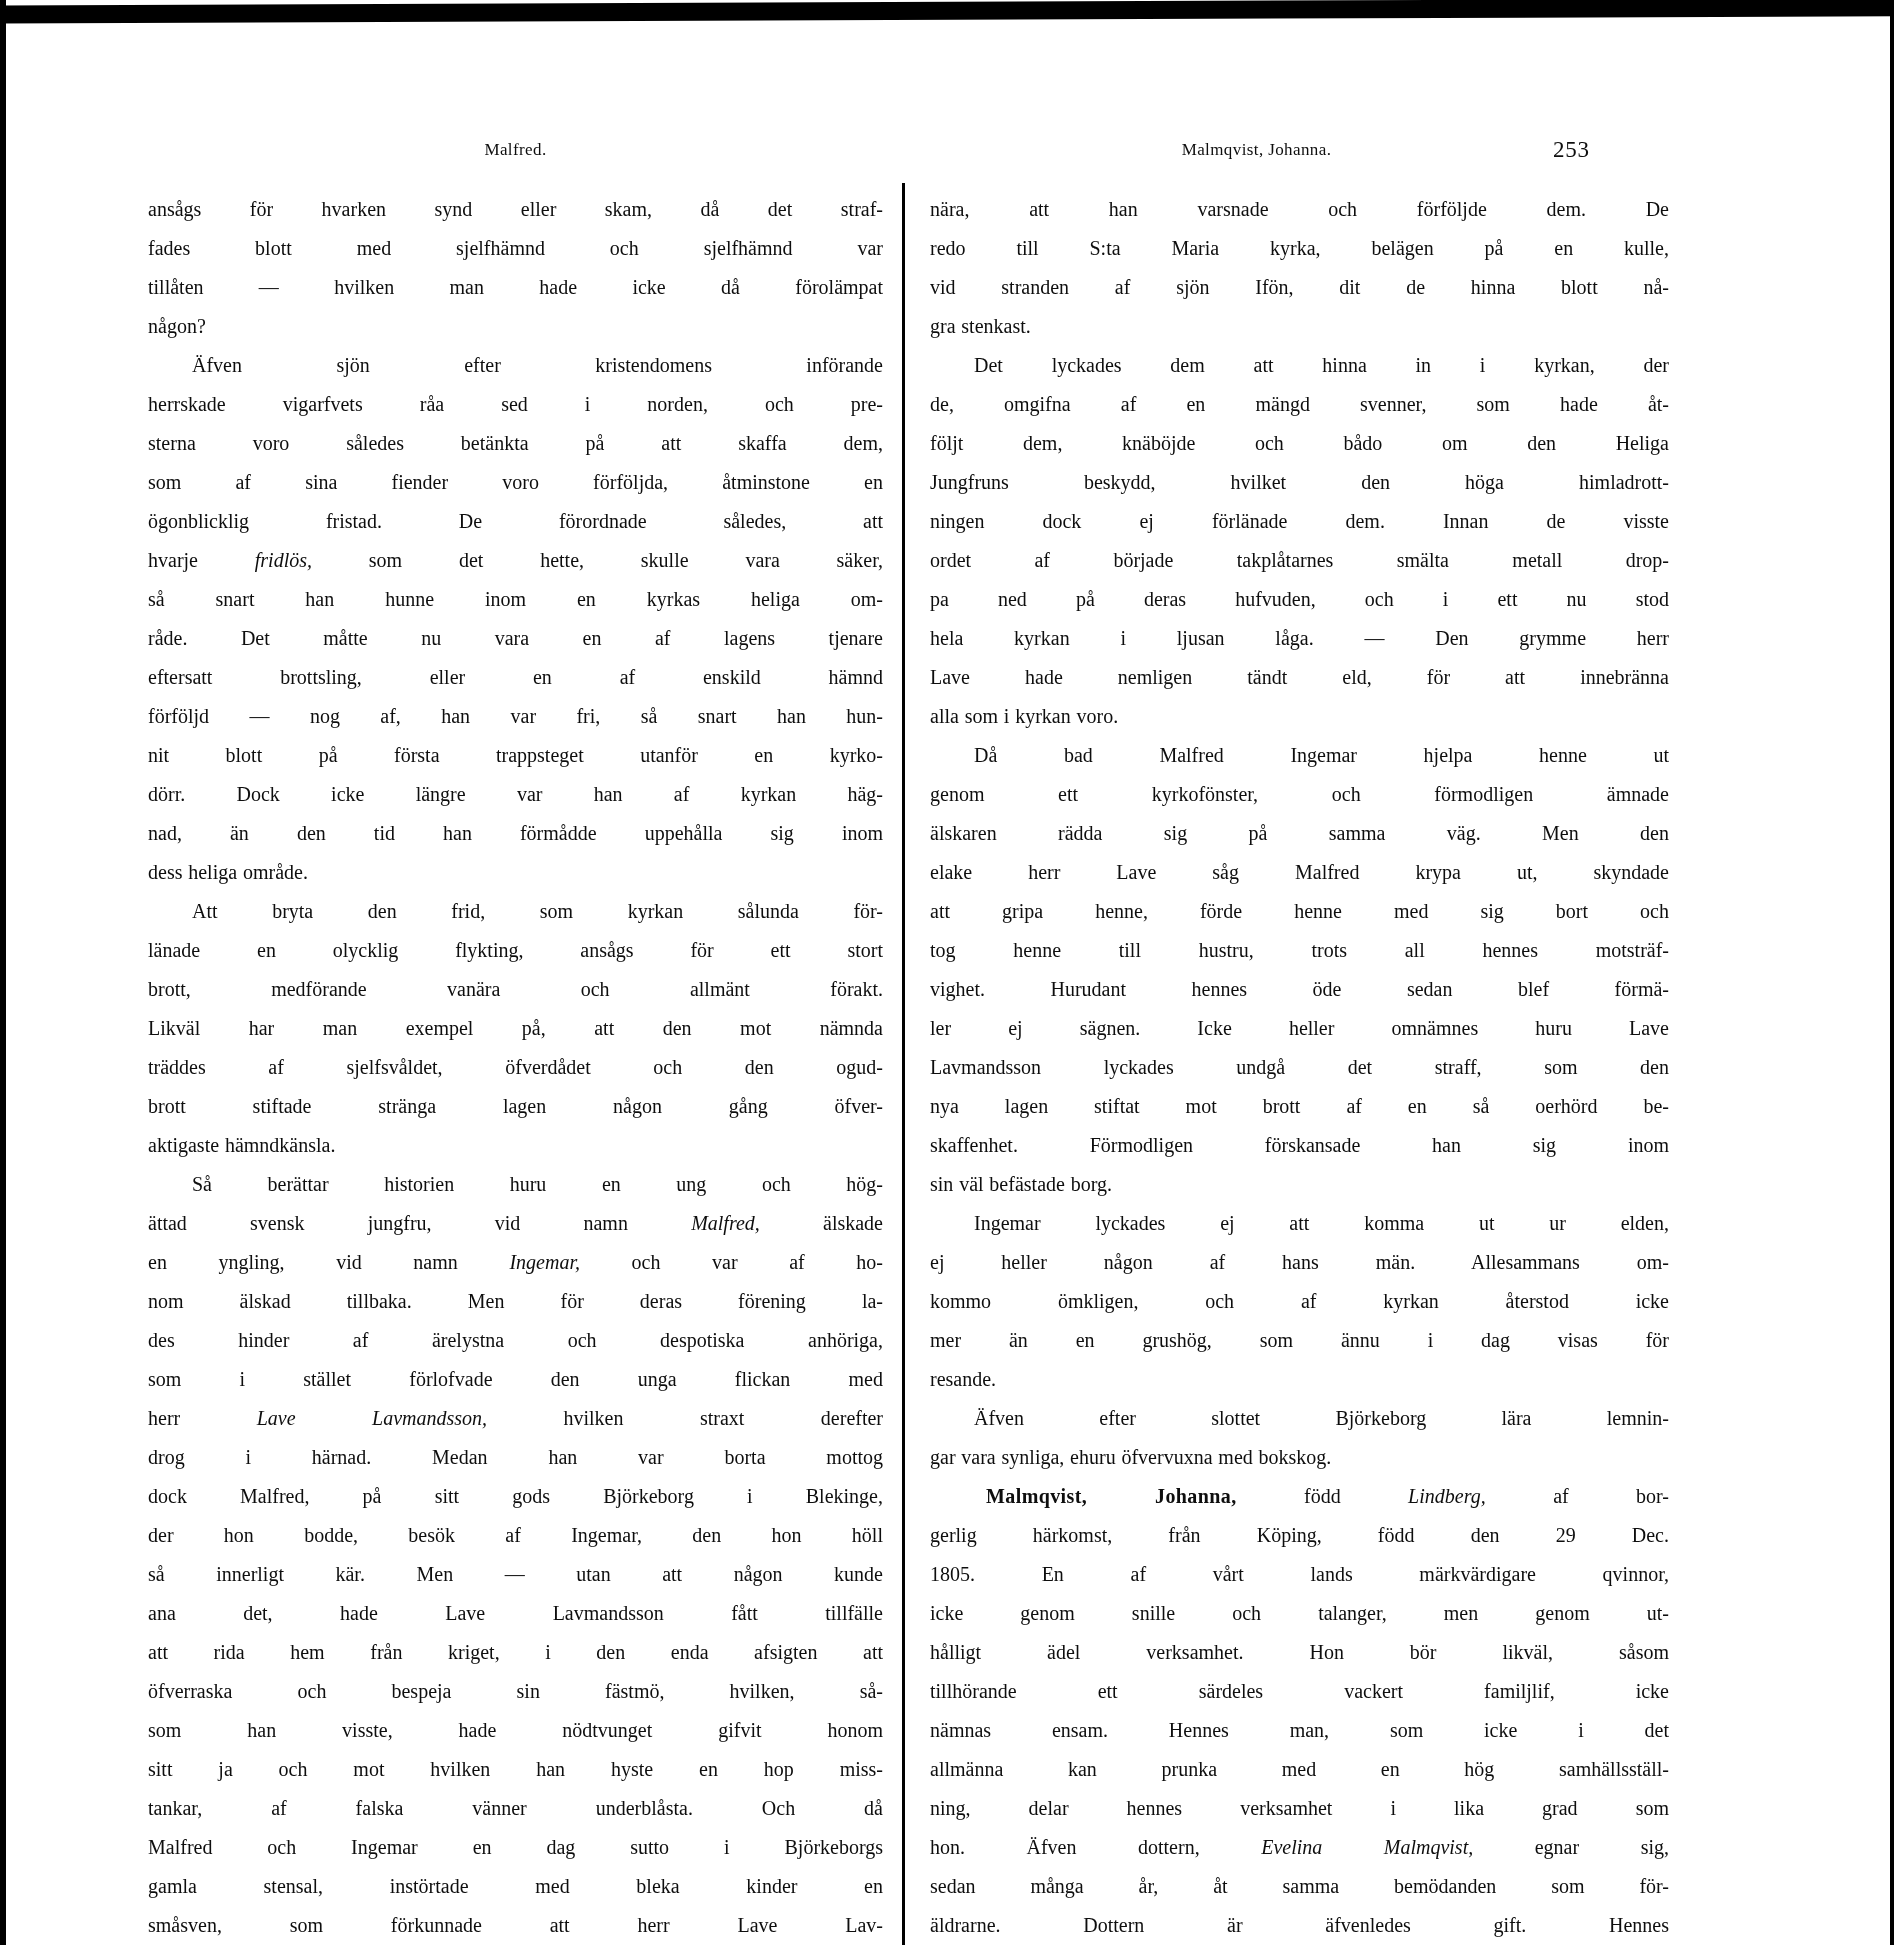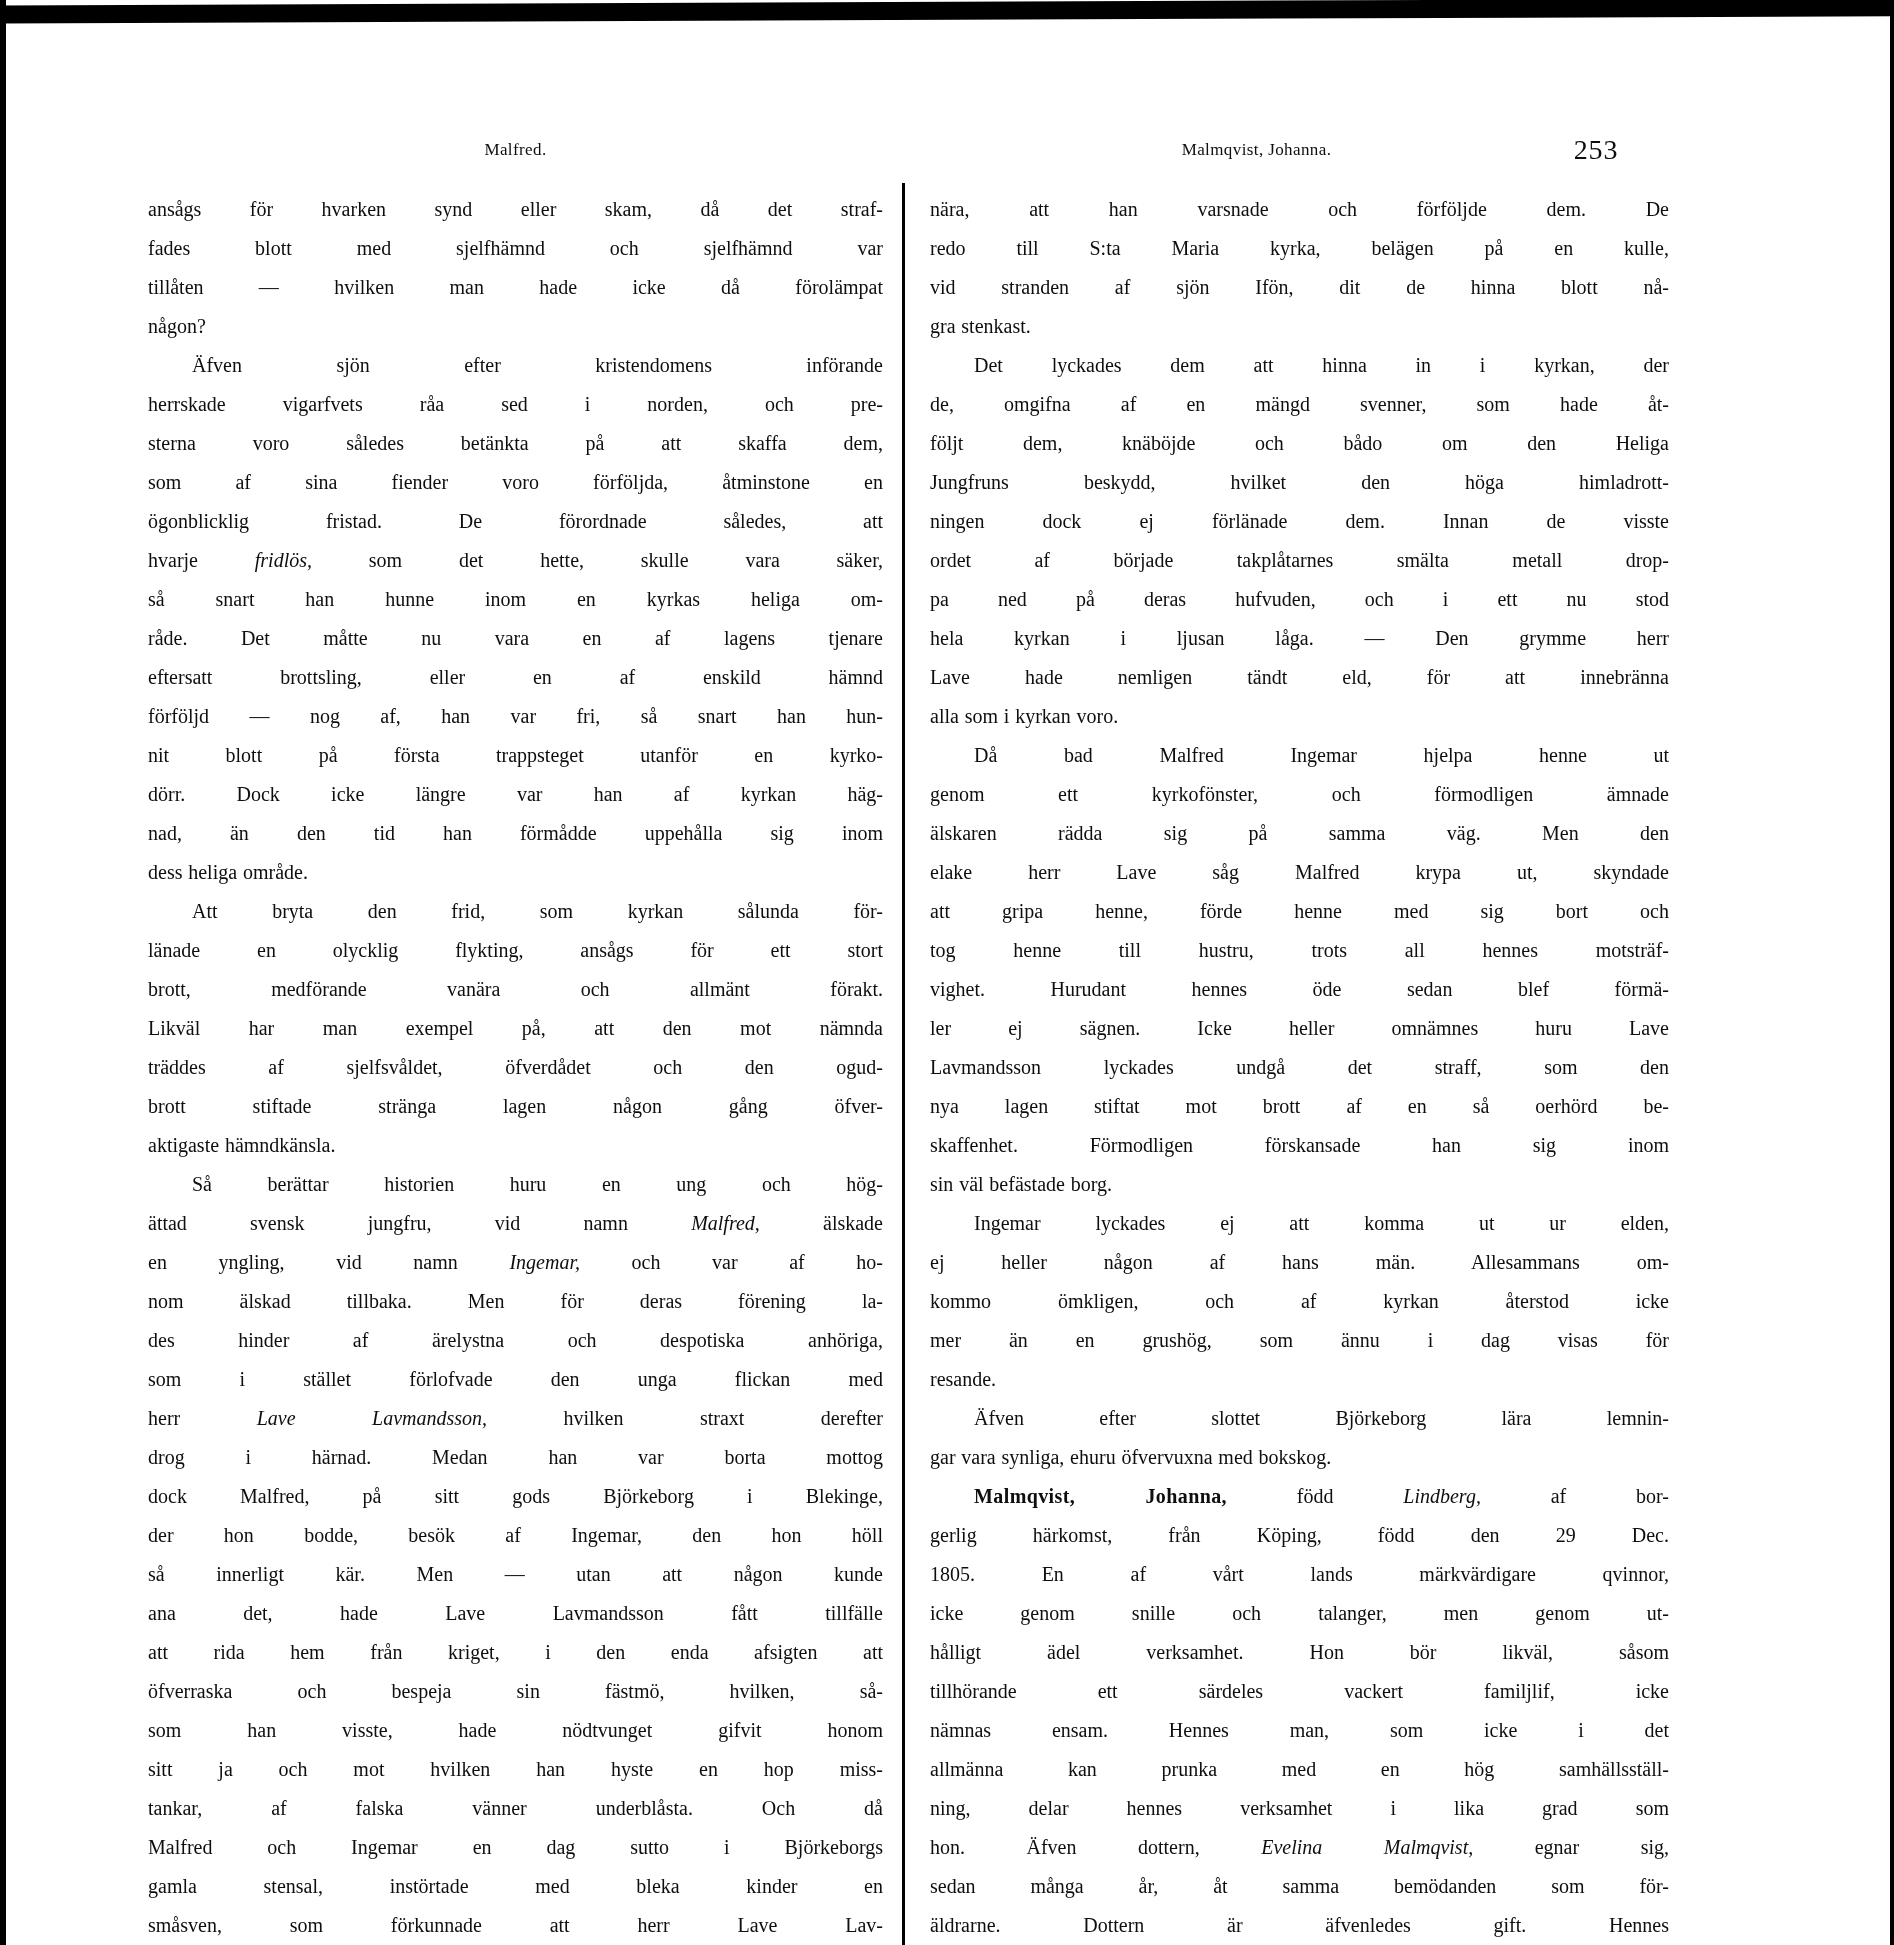--- a/index.html
+++ b/index.html
@@ -16,36 +16,36 @@
                  background:#000; transform:rotate(-0.22deg); transform-origin:right top; }
   .scan-left   { position:absolute; top:0; left:0; width:6.2px; height:2357px; background:#000; }
   .scan-right  { position:absolute; top:0; right:0; width:4.7px; height:2357px; background:#000; }
 
   
   .runhead { position:absolute; top:135px; font-size:17px; line-height:30px;
              text-align:center; letter-spacing:0.4px; }
   .runhead-left  { left:148px;  width:735px; }
   .runhead-right { left:930px; width:739px; transform:translateX(-43px); }
   .pageno { position:absolute; top:135px; left:1553px; width:86px;
-            font-size:28px; line-height:30px; text-align:center; letter-spacing:0.8px; }
+            font-size:23px; line-height:30px; text-align:left; letter-spacing:0.8px; }
 
   
   .divider { position:absolute; top:183px; left:902px; width:2.7px; height:1887px; background:#000; }
 
   
   .col { position:absolute; top:190px; font-size:20px; }
   .col-left  { left:148px;  width:735px; }
   .col-right { left:930px; width:739px; }
   .line { height:39px; line-height:39px;
           text-align:justify; text-align-last:justify;
           word-spacing:0.8px; }
   .line.end { text-align-last:left; }
   .line.ind { text-indent:44px; }
   .it { font-style:italic; }
-  .bd { font-weight:bold; letter-spacing:0.4px; }
+  .bd { font-weight:bold; letter-spacing:0.4px;margin-left:12px; }
 </style>
 </head>
 <body>
 
 <div class="page">
 
   <div class="scan-top"></div>
   <div class="scan-left"></div>
   <div class="scan-right"></div>
 

